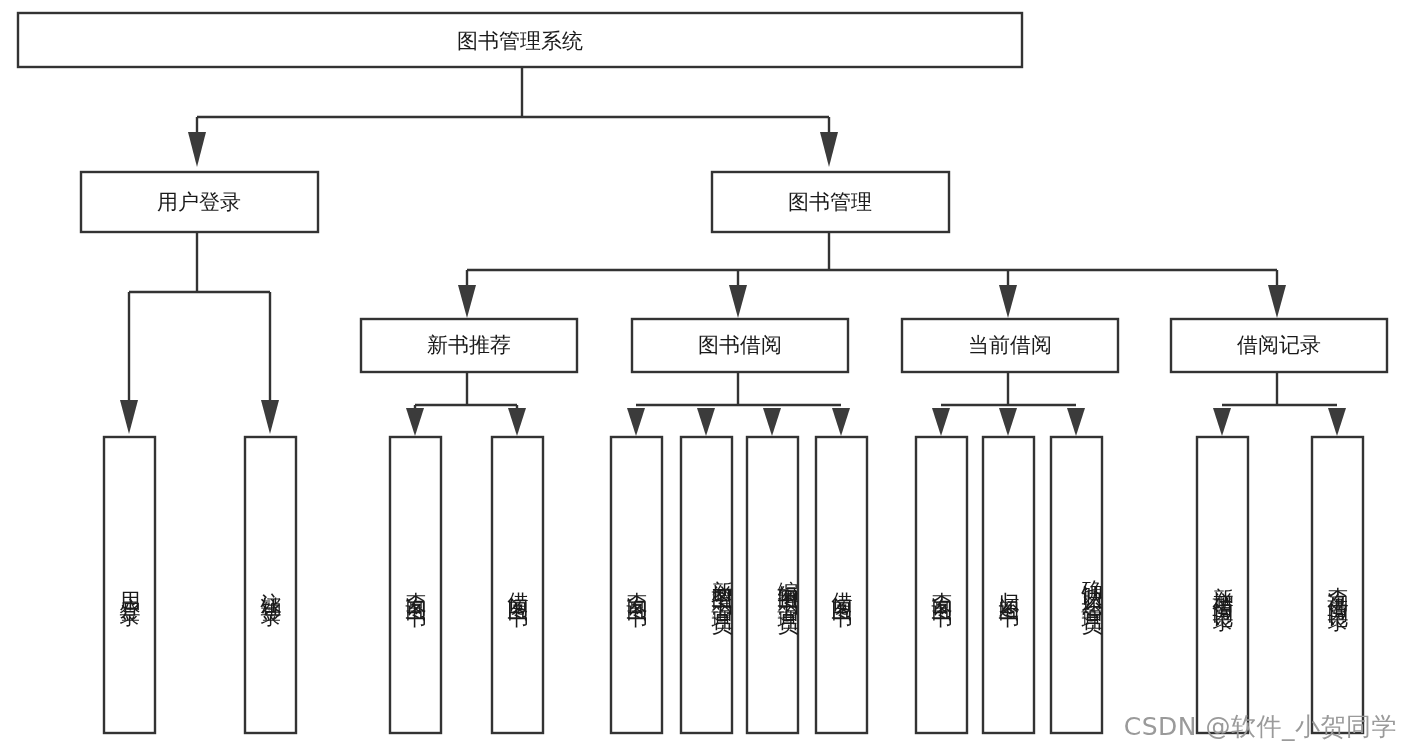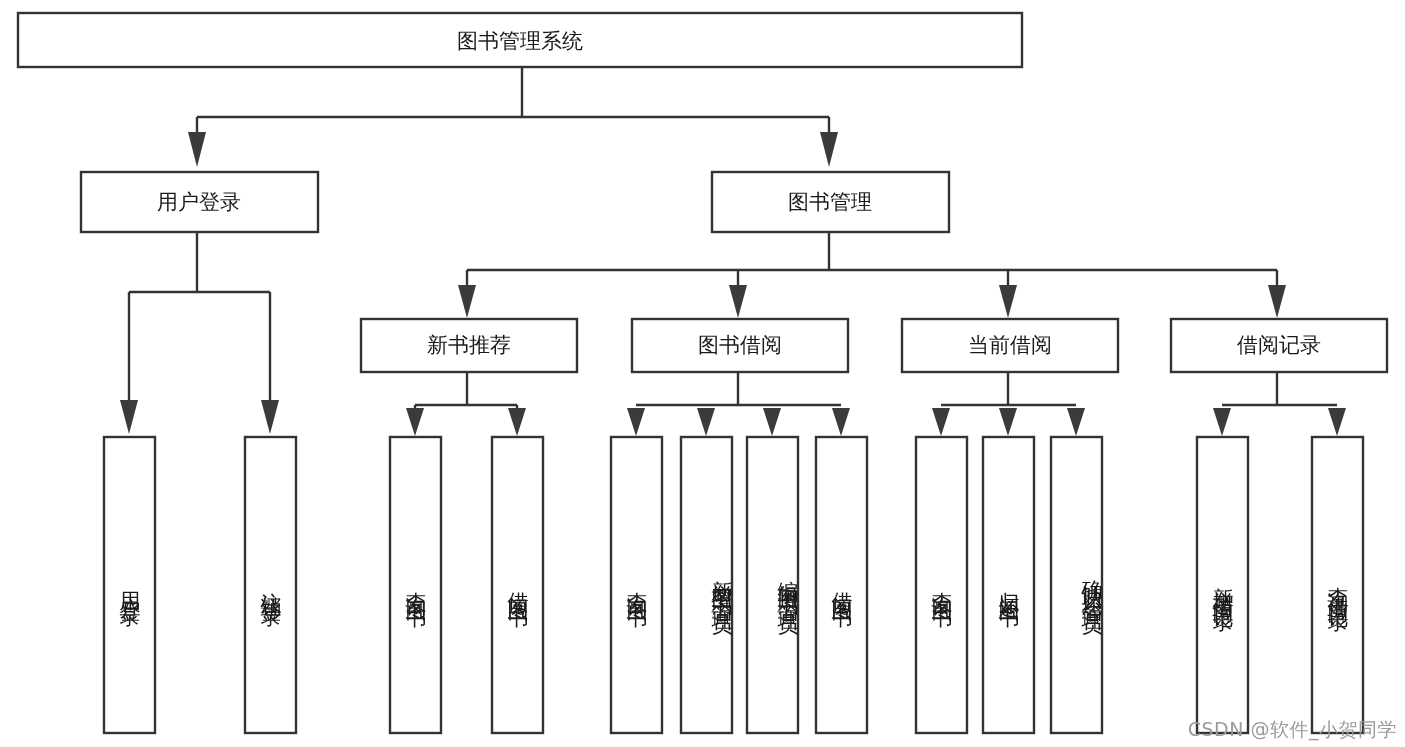--- a/index.html
+++ b/index.html
@@ -66,21 +66,21 @@
     text-align: center;
     white-space: nowrap;
     pointer-events: none;
     user-select: none;
   }
   .watermark {
     position: absolute;
     right: 8px;
     bottom: 4px;
     font-family: "DejaVu Sans", "Liberation Sans", sans-serif;
-    font-size: 19px;
+    font-size: 25px;
     color: #9a9a9a;
     letter-spacing: 0.5px;
     white-space: nowrap;
     user-select: none;
   }
 </style>
 </head>
 <body>
 
 <div id="diagram-root">

